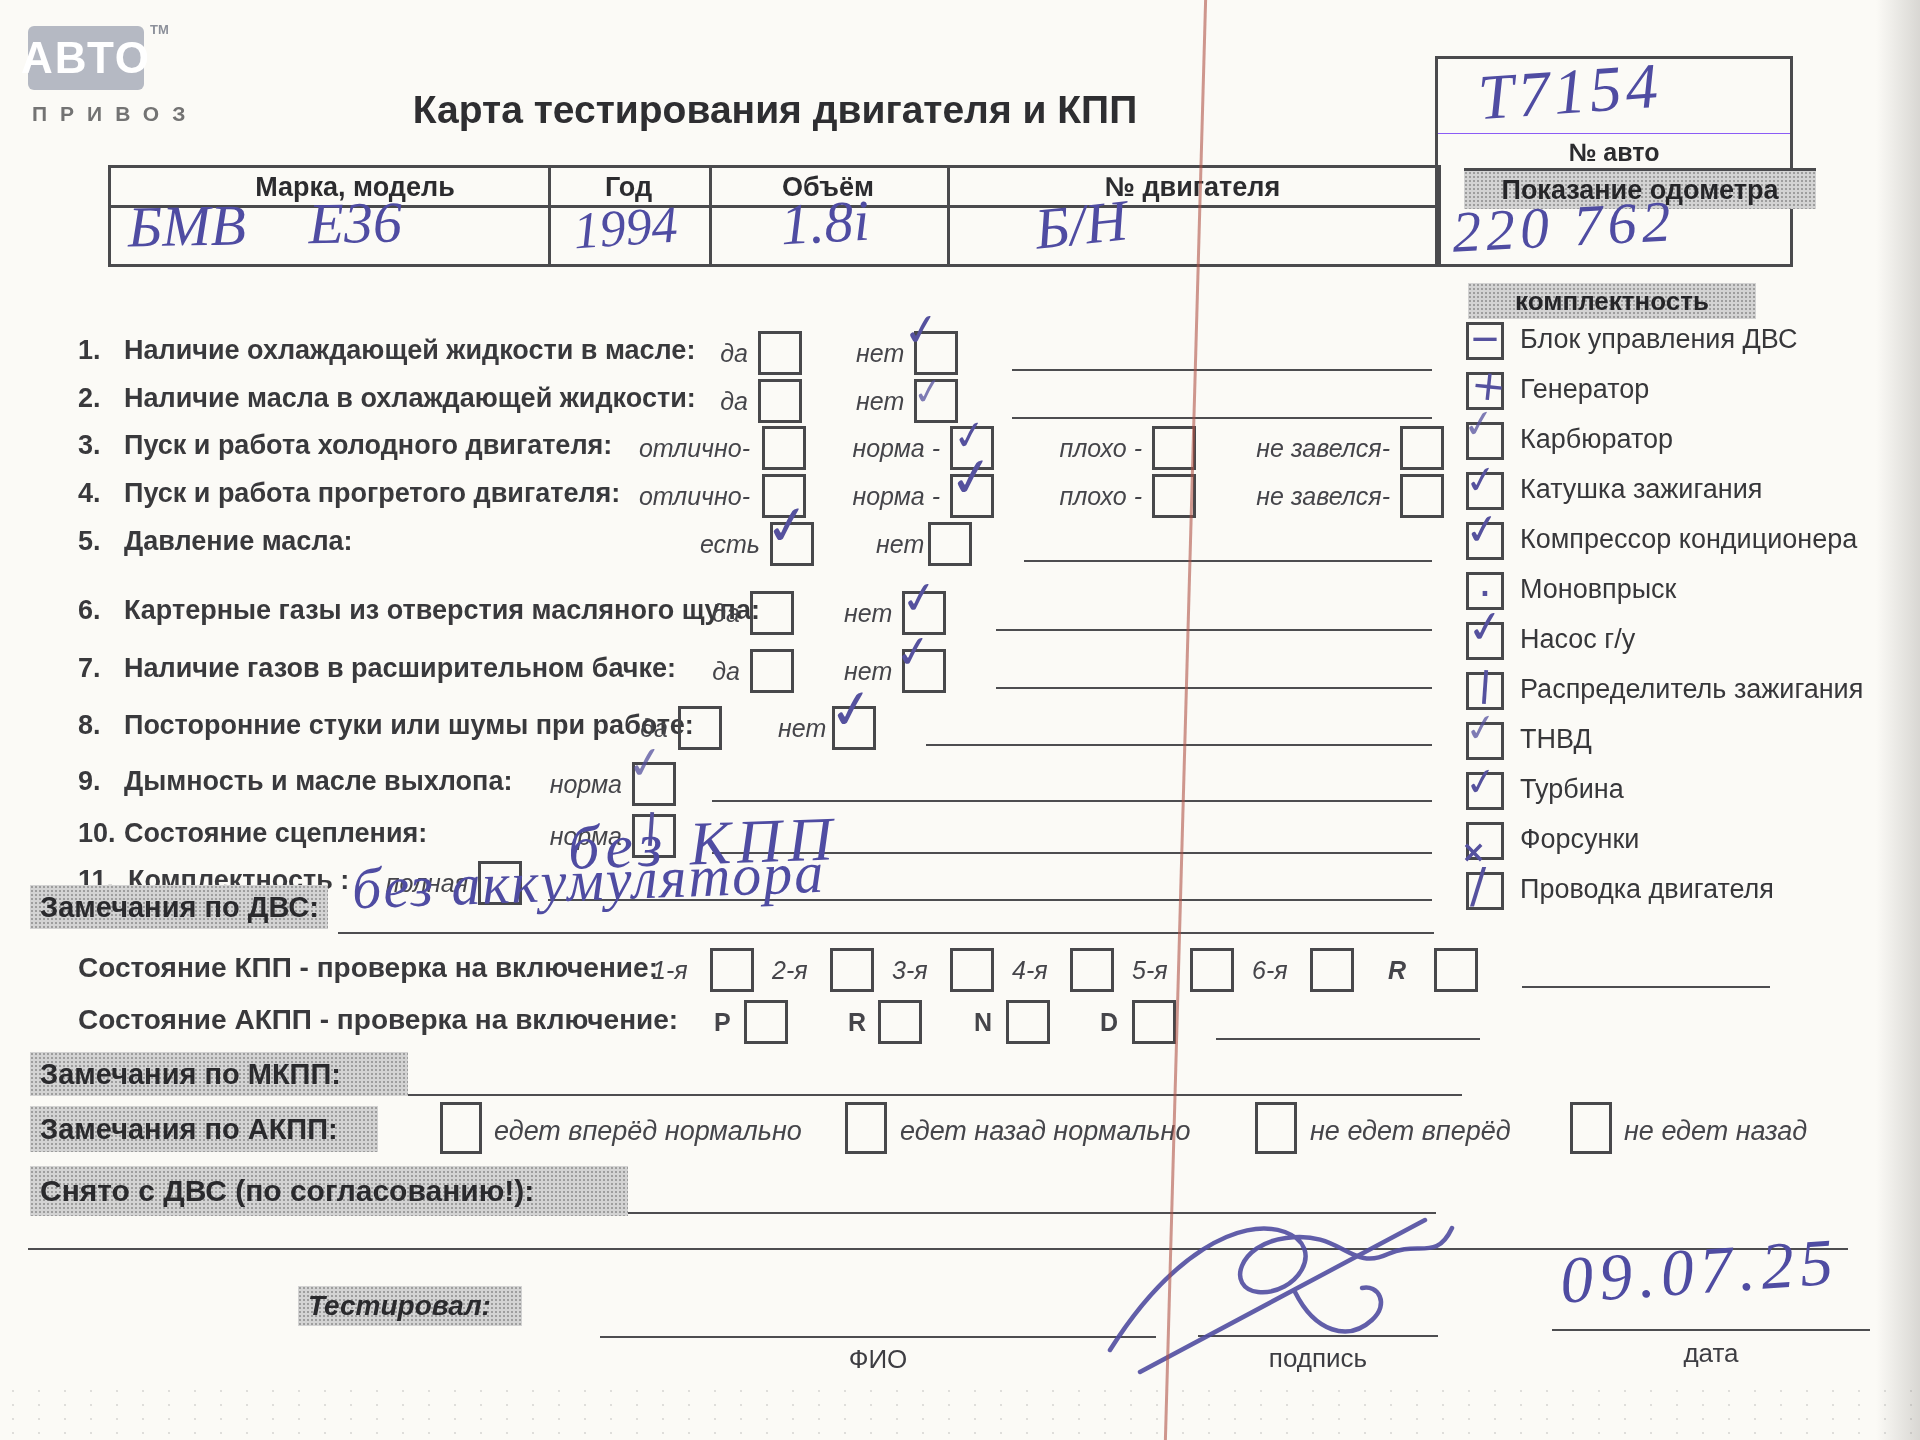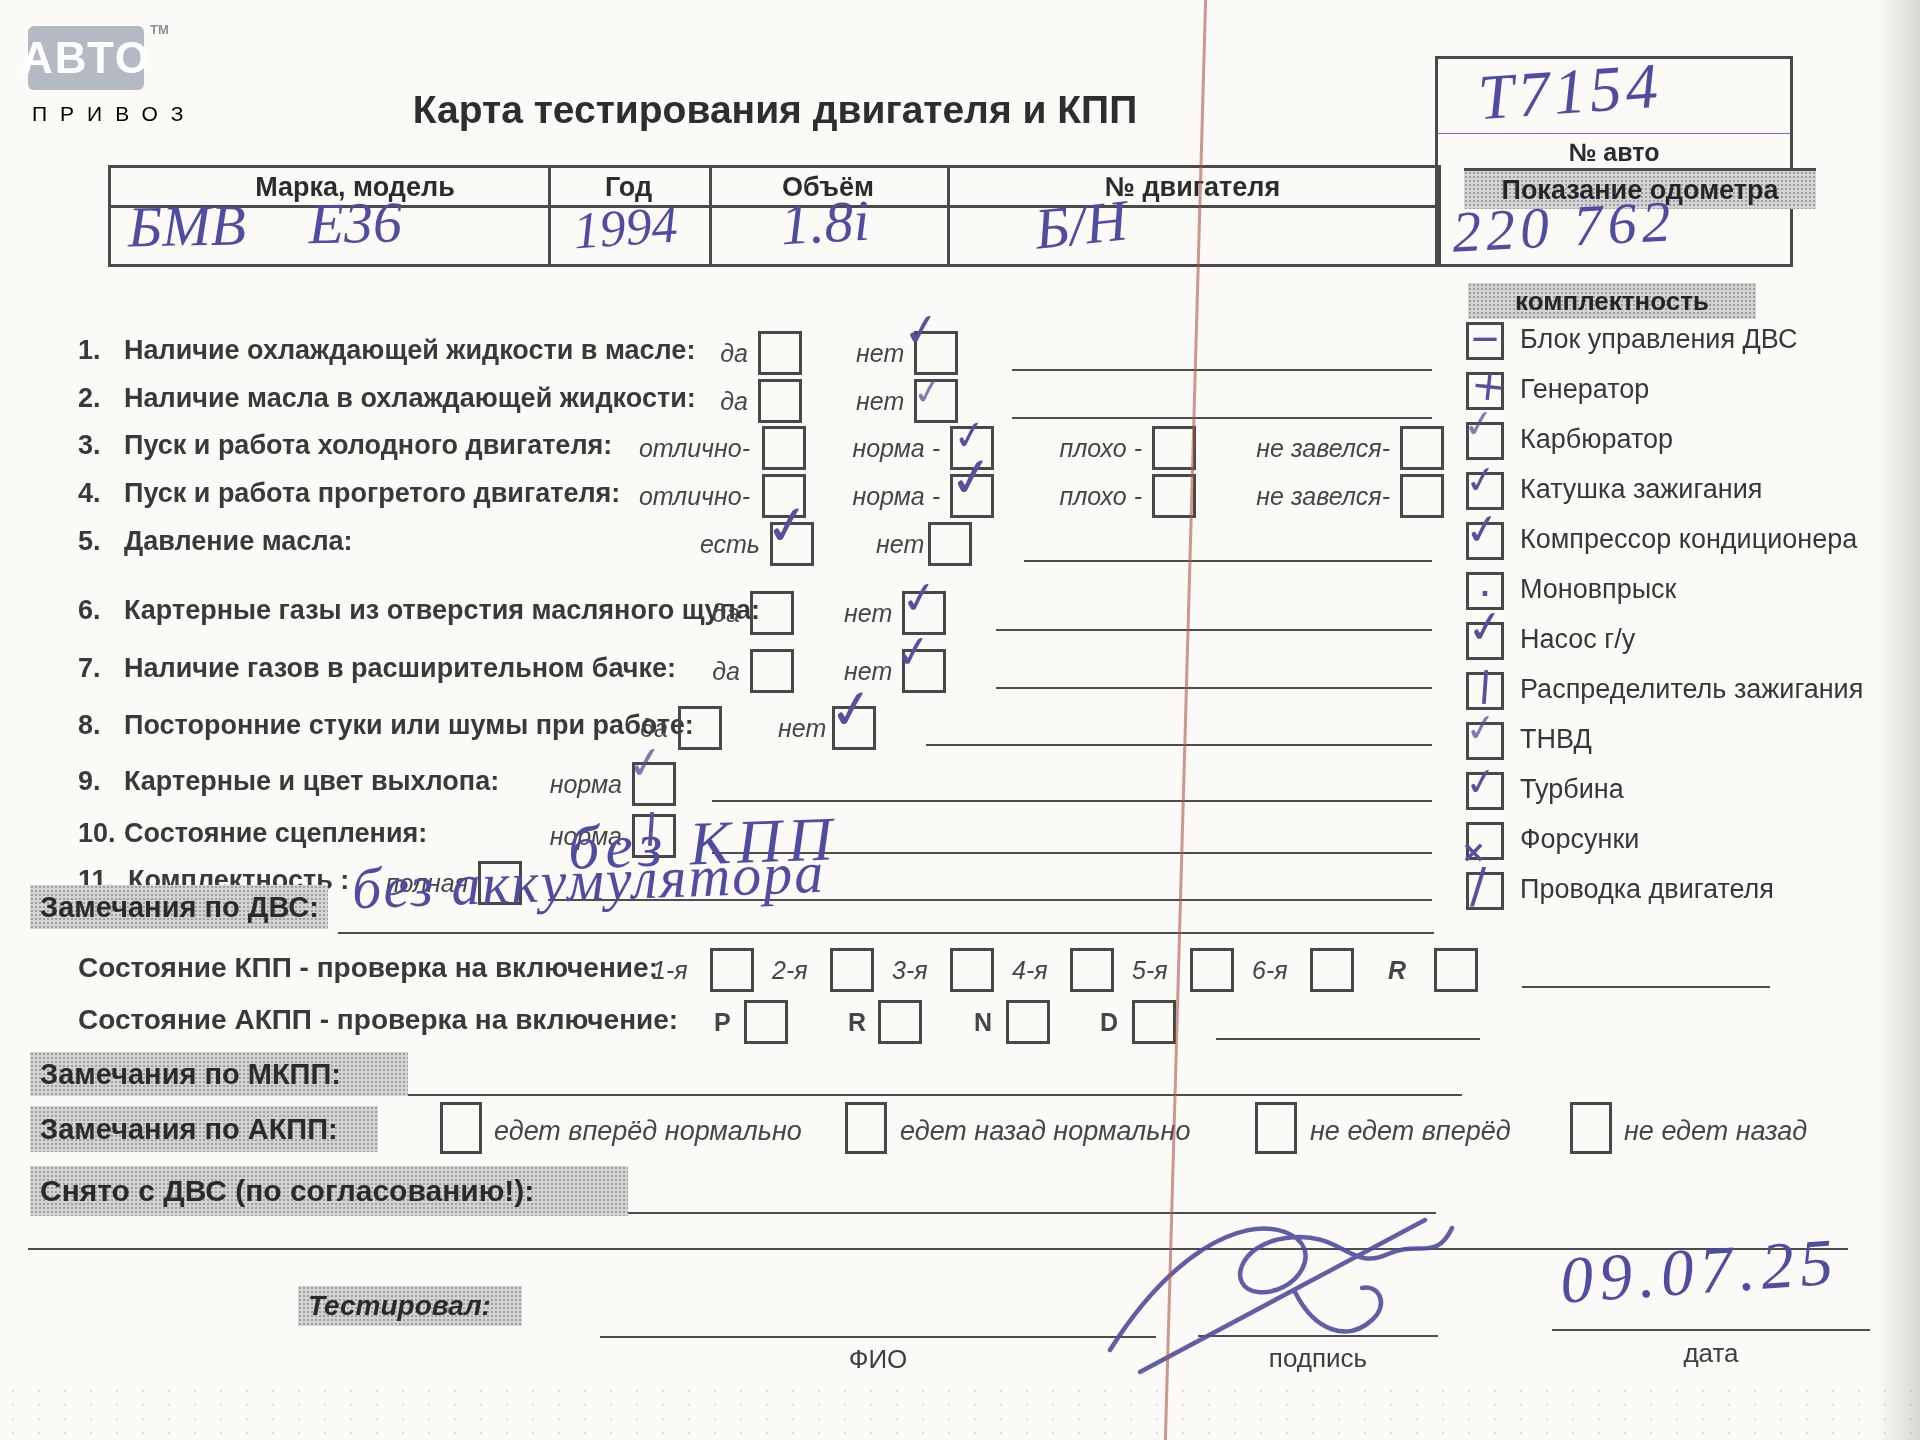--- a/index.html
+++ b/index.html
@@ -39,21 +39,21 @@
 </head>
 <body>
 
 <div class="page">
 
   <div class="abs" style="left:28px;top:26px;width:116px;height:64px;background:#b5b9c3;border-radius:6px;
        display:flex;align-items:center;justify-content:center;font-weight:700;font-size:44px;color:#ffffff;letter-spacing:2px;">
     <span>АВТО</span>
   </div>
   <div class="abs" style="left:150px;top:22px;font-size:13px;color:#8c909a;font-weight:700;">ТМ</div>
-  <div class="abs" style="left:32px;top:102px;font-size:21px;color:#000000;letter-spacing:13px;font-weight:400;">ПРИВОЗ</div>
+  <div class="abs" style="left:32px;top:102px;font-size:21px;color:#737373;letter-spacing:13px;font-weight:700;">ПРИВОЗ</div>
 
   <div class="abs" style="left:250px;top:88px;width:1050px;text-align:center;font-size:39px;font-weight:700;color:#2e2e31;">Карта тестирования двигателя и КПП</div>
 
   <div class="abs" style="left:108px;top:165px;width:1327px;height:96px;border:3px solid #4a4a4d;">
     <div class="abs" style="left:0;top:0;width:100%;height:37px;border-bottom:3px solid #4a4a4d;"></div>
     <div class="abs" style="left:437px;top:0;height:100%;border-left:3px solid #4a4a4d;"></div>
     <div class="abs" style="left:598px;top:0;height:100%;border-left:3px solid #4a4a4d;"></div>
     <div class="abs" style="left:836px;top:0;height:100%;border-left:3px solid #4a4a4d;"></div>
     <span class="hdrlbl" style="left:0;width:488px;">Марка, модель</span>
     <span class="hdrlbl" style="left:437px;width:161px;">Год</span>
@@ -198,21 +198,21 @@
       </span>
     <span class="opt" style="left:778px;width:44px;text-align:right">нет</span>
     <span class="box" style="left:832px">
         <span class="mark m-big" style="left:-6px">✓</span>
       </span>
     <span class="ln" style="left:926px;width:506px"></span>
   </div>
 
   <div class="row" style="top:762px">
     <span class="itm" style="left:78px">9.</span>
-    <span class="itm" style="left:124px">Картерные и цвет выхлопа:</span>
+    <span class="itm" style="left:124px">Дымность и масле выхлопа:</span>
     <span class="opt" style="left:538px;width:84px;text-align:right">норма</span>
     <span class="box" style="left:632px">
         <span class="mark m-lite" style="left:-8px;top:-24px">✓</span>
       </span>
     <span class="ln" style="left:712px;width:720px"></span>
   </div>
 
   <div class="row" style="top:814px">
     <span class="itm" style="left:78px">10.</span>
     <span class="itm" style="left:124px">Состояние сцепления:</span>

